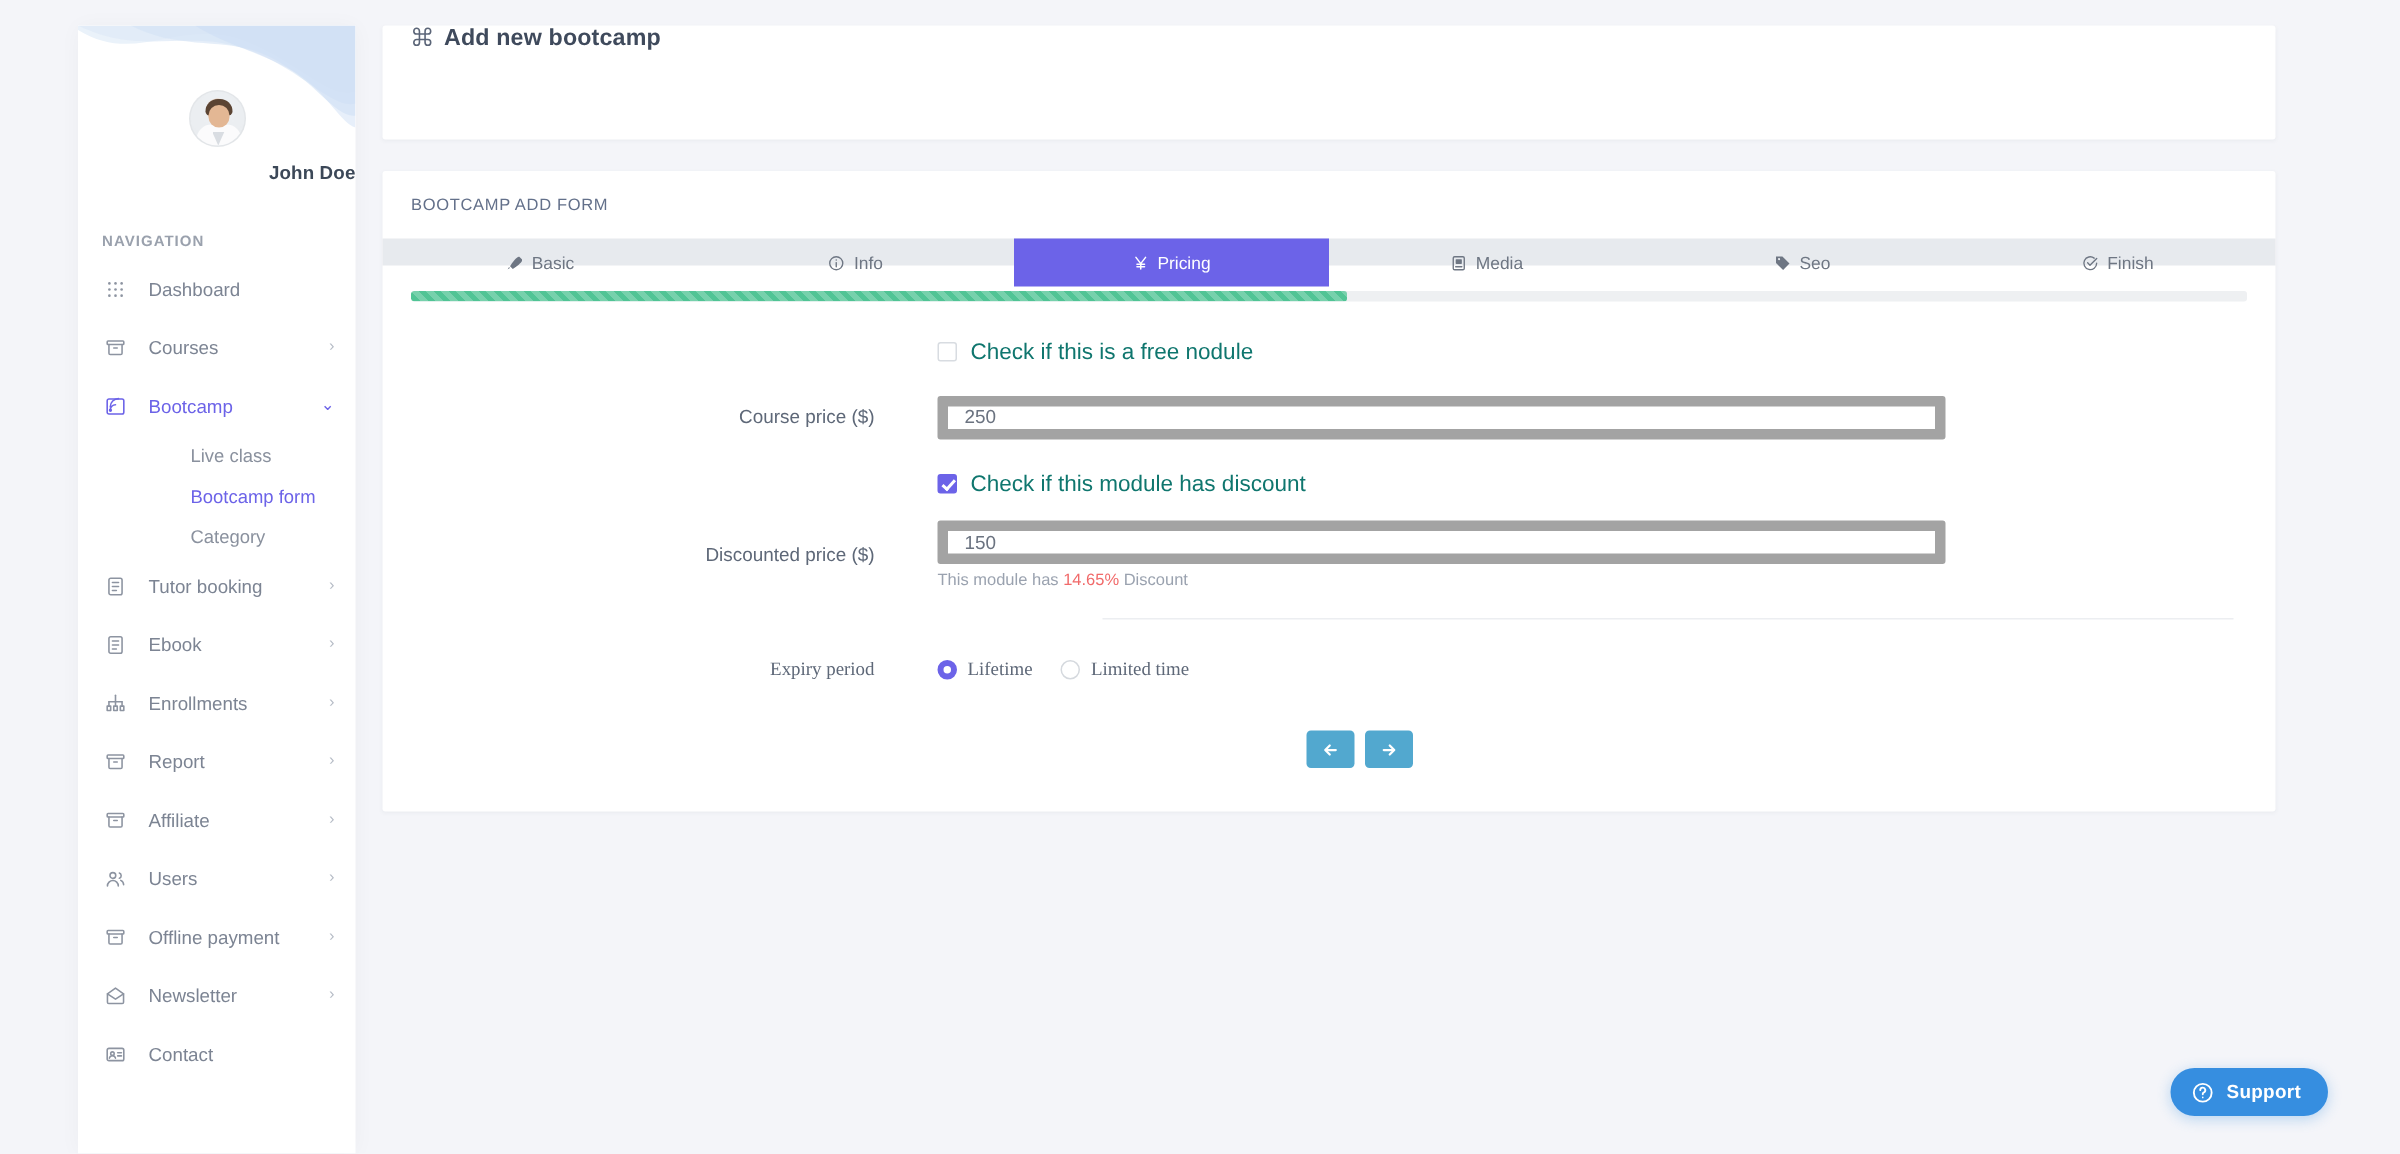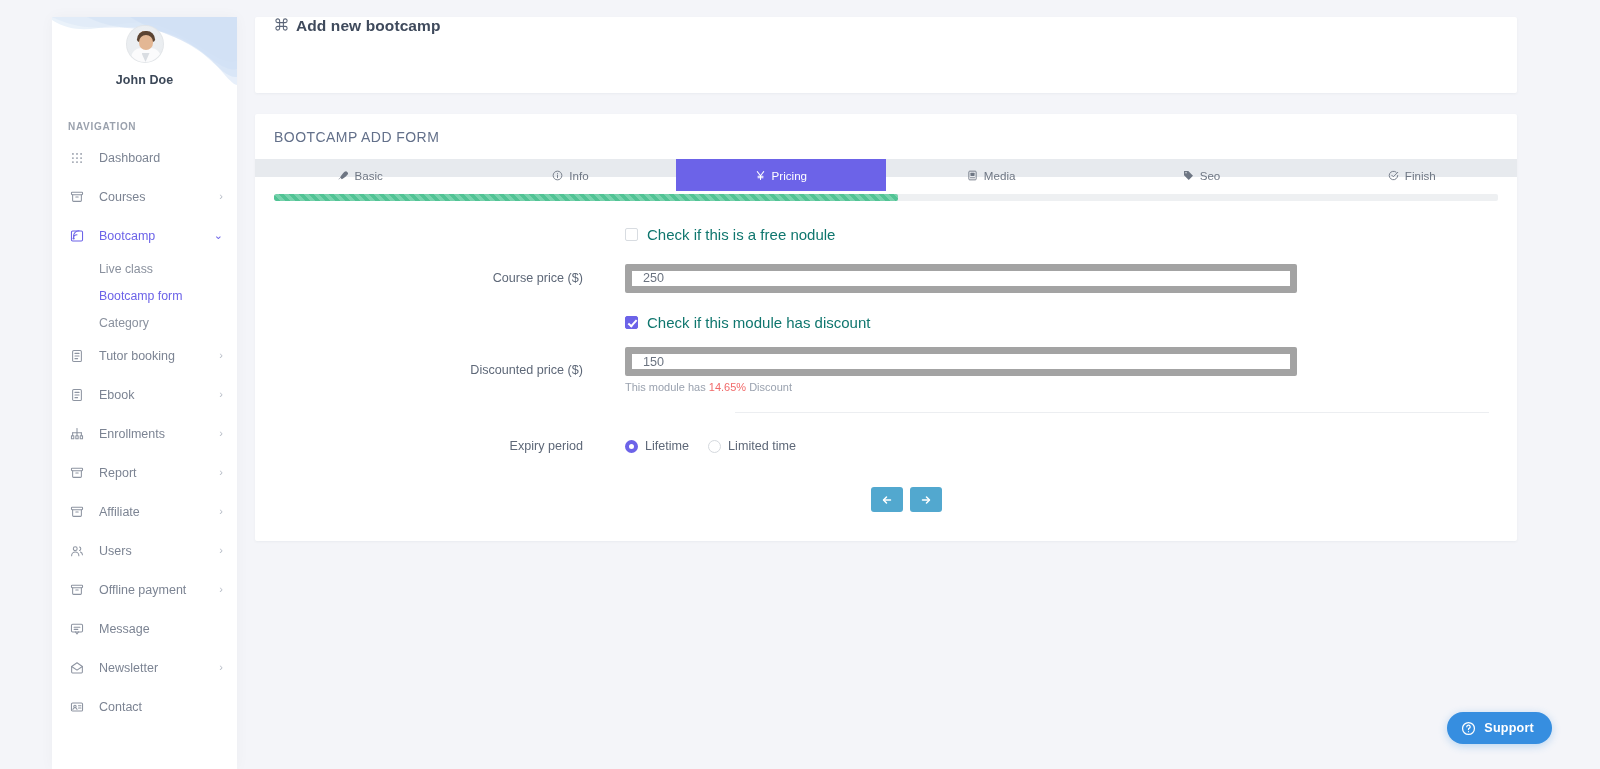--- a/index.html
+++ b/index.html
@@ -35,22 +35,22 @@
   .sidebar-wave {
     position: absolute;
     left: 0; top: 0;
     width: 185px;
     height: 78px;
     pointer-events: none;
   }
 
   .profile {
     position: relative;
-    padding-top: 8px;
-    text-align: center;
+    padding-top: 43px;
+    text-align: right;
   }
   .avatar {
     width: 38px; height: 38px;
     border-radius: 50%;
     margin: 0 auto;
     background: radial-gradient(circle at 50% 34%, #e8c6a8 0%, #e4bb9c 24%, #eceff2 25%, #e9ecef 100%);
     position: relative;
     overflow: hidden;
     border: 1px solid rgba(0,0,0,0.03);
   }
@@ -128,21 +128,21 @@
     color: #b6bcc6;
     font-size: 11px;
     line-height: 1;
     display: flex;
     align-items: center;
   }
   .nav-item.active .nav-label { color: #6c63e8; }
   .nav-item.active .nav-ico   { color: #6c63e8; }
   .nav-item.active .nav-caret { color: #6c63e8; }
 
-  .subnav { list-style: none; }
+  .subnav { list-style: none; margin-left: 28px; }
   .subnav-item {
     display: flex;
     align-items: center;
     height: 27px;
     padding-left: 47px;
     font-size: 12.3px;
     color: #8a919e;
     cursor: pointer;
     white-space: nowrap;
   }
@@ -182,21 +182,21 @@
     letter-spacing: .1px;
   }
 
   .form-card { padding-bottom: 1px; }
 
   .form-card-head {
     height: 45px;
     display: flex;
     align-items: center;
     padding: 0 0 0 19px;
-    font-size: 14px;
+    font-size: 11px;
     color: #63708a;
     letter-spacing: .45px;
     font-weight: 500;
     text-align: right;
   }
 
   .tabs {
     display: flex;
     background: #e7eaee;
     height: 18px;
@@ -580,34 +580,20 @@
               </svg>
             </span>
             <span class="nav-label">Offline payment</span>
             <span class="nav-caret">›</span>
           </div>
         </li>
         <li>
           <div class="nav-item">
             <span class="nav-ico">
               <svg width="14" height="14" viewBox="0 0 24 24" fill="none" stroke="currentColor" stroke-width="1.8" stroke-linecap="round" stroke-linejoin="round">
-                <rect x="2.5" y="4" width="19" height="13" rx="2"></rect>
-                <polyline points="9.5 17 12 20.5 14.5 17"></polyline>
-                <line x1="7" y1="9" x2="17" y2="9"></line>
-                <line x1="7" y1="12.6" x2="13.5" y2="12.6"></line>
-              </svg>
-            </span>
-            <span class="nav-label">Message</span>
-            <span class="nav-caret"></span>
-          </div>
-        </li>
-        <li>
-          <div class="nav-item">
-            <span class="nav-ico">
-              <svg width="14" height="14" viewBox="0 0 24 24" fill="none" stroke="currentColor" stroke-width="1.8" stroke-linecap="round" stroke-linejoin="round">
                 <path d="M2.8 9.5 12 3l9.2 6.5V19a1.5 1.5 0 0 1-1.5 1.5H4.3A1.5 1.5 0 0 1 2.8 19z"></path>
                 <polyline points="2.8 9.5 12 15.6 21.2 9.5"></polyline>
               </svg>
             </span>
             <span class="nav-label">Newsletter</span>
             <span class="nav-caret">›</span>
           </div>
         </li>
         <li>
           <div class="nav-item">
@@ -737,21 +723,21 @@
         <div class="form-row">
           <div class="form-label">Discounted price ($)</div>
           <div class="form-control">
             <input class="text-input" type="text" value="150" style="">
             <div class="hint"><span>This module has </span><span class="pct">14.65%</span><span> Discount</span></div>
           </div>
         </div>
 
         <div class="divider"></div>
 
-        <div class="form-row" style="margin-top:14px;">
+        <div class="form-row" style="margin-top:14px;font-family:Liberation Serif, serif;">
           <div class="form-label">Expiry period</div>
           <div class="form-control">
             <div class="radio-line" id="expiry-radios">
                 <span class="radio checked"></span>
                 <span class="radio-label">Lifetime</span>
                 <span class="radio"></span>
                 <span class="radio-label">Limited time</span>
               </div>
           </div>
         </div>

